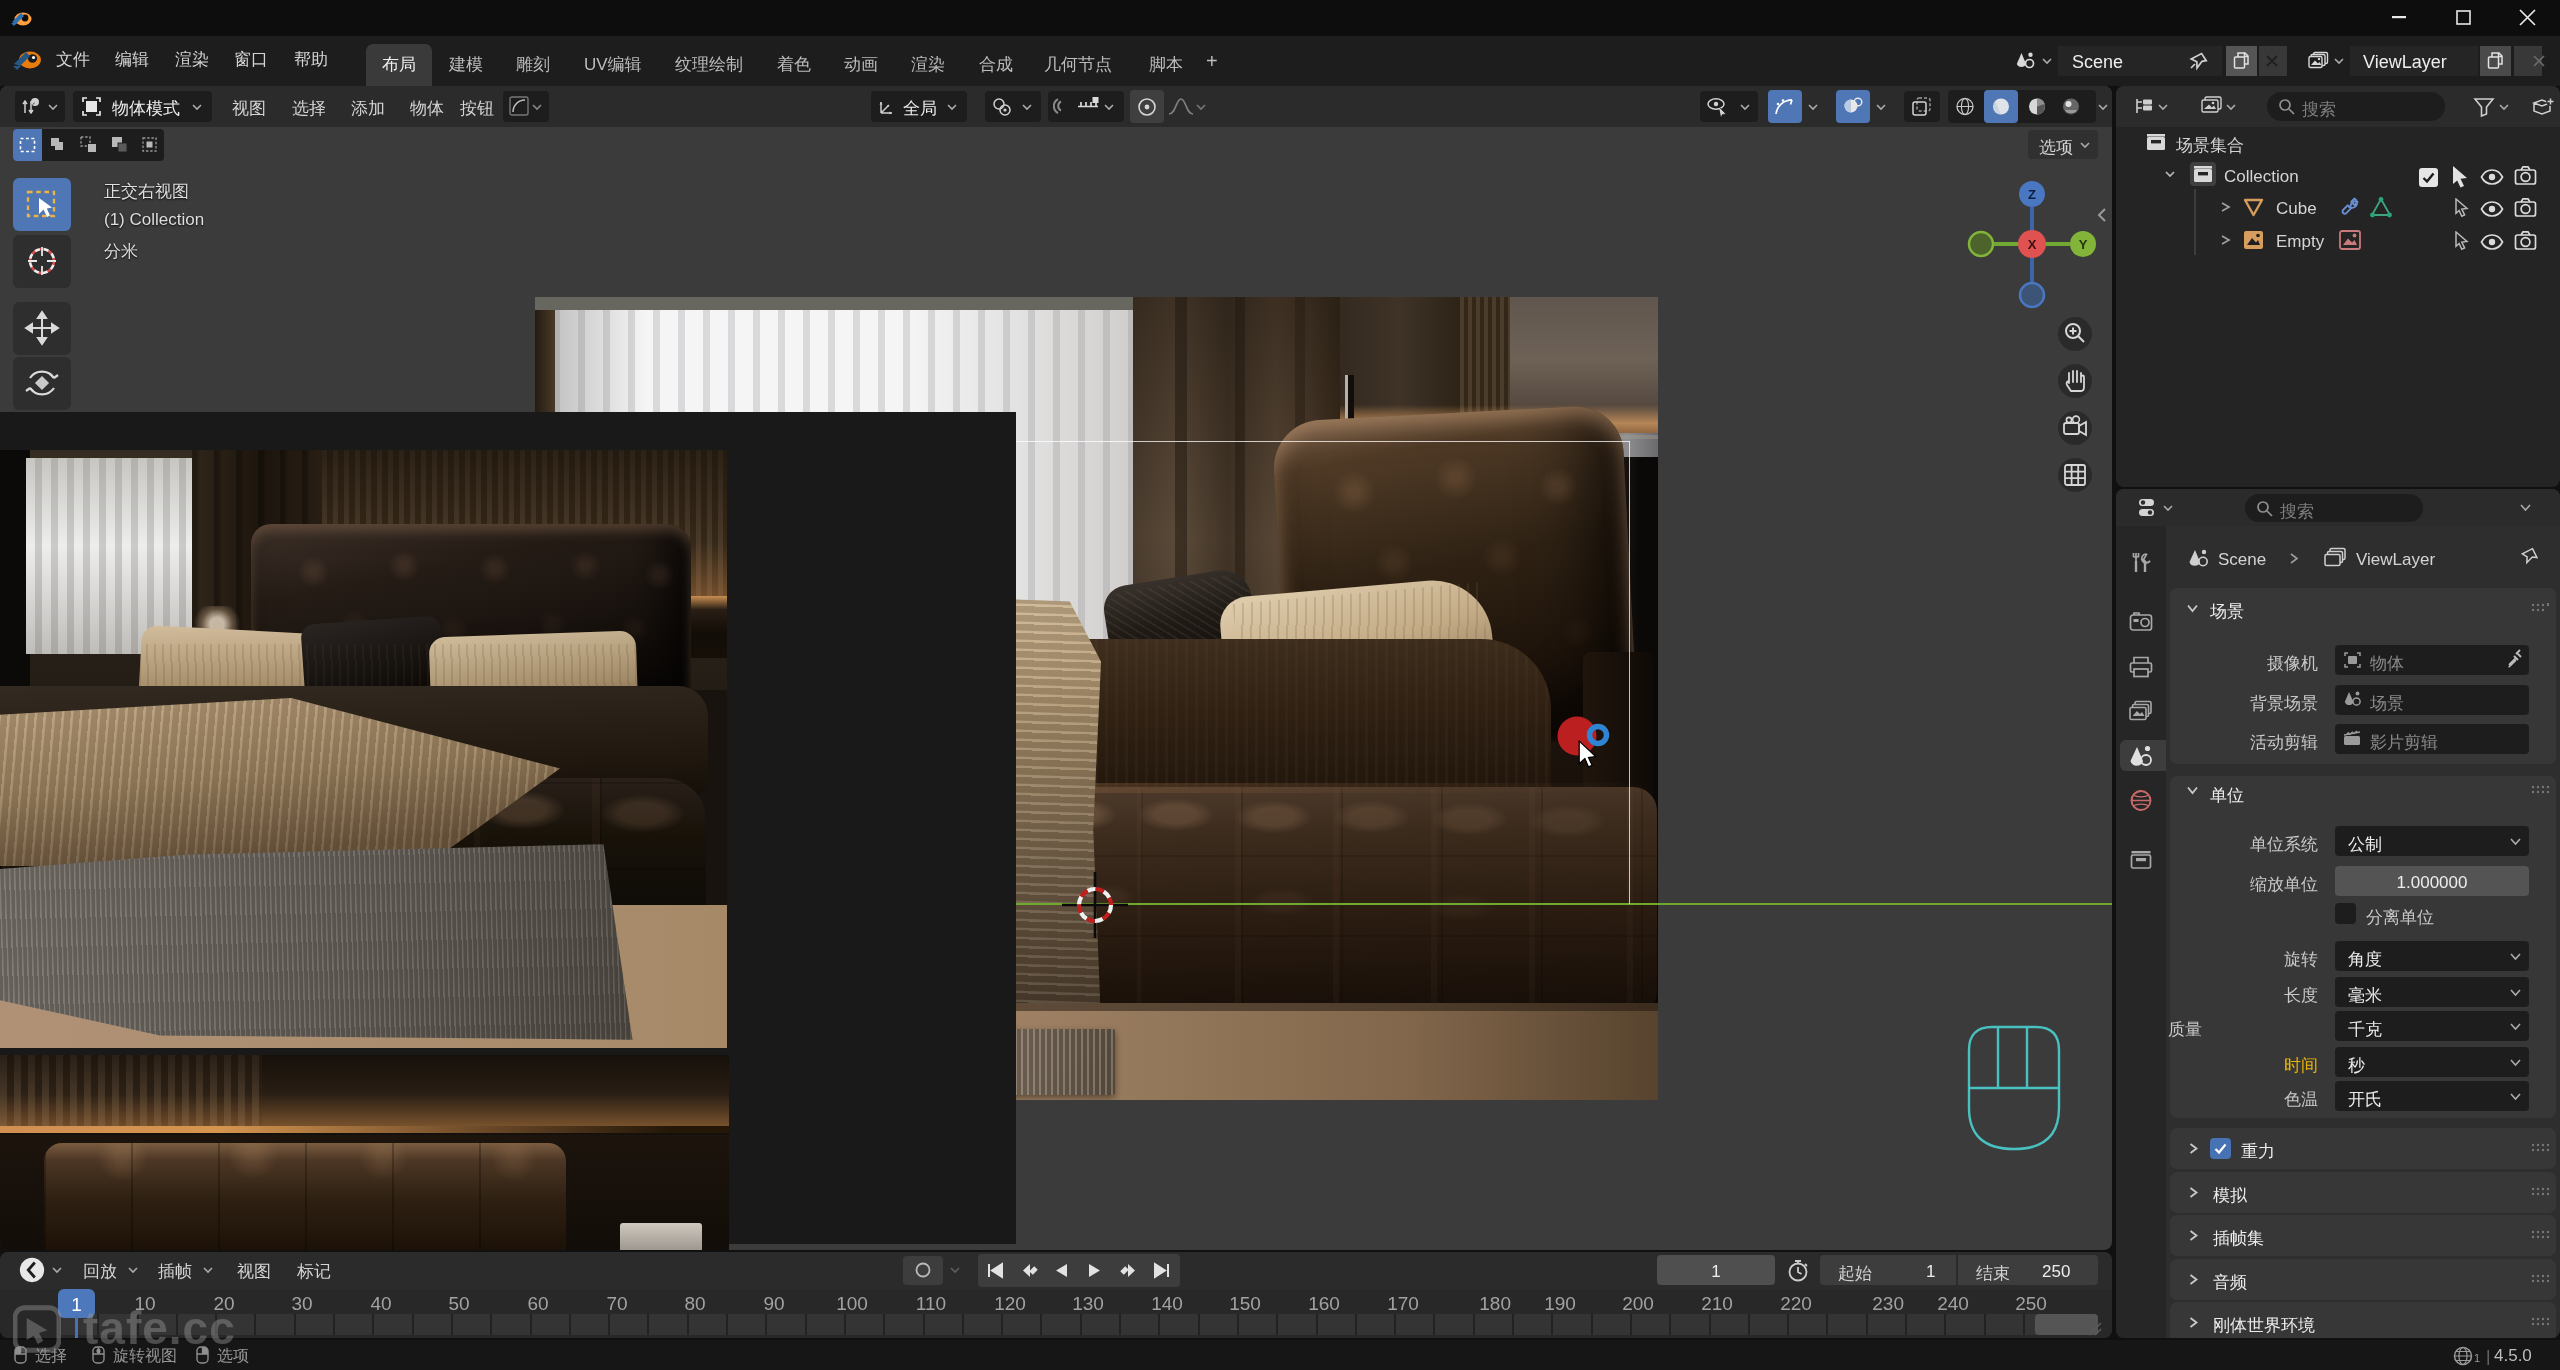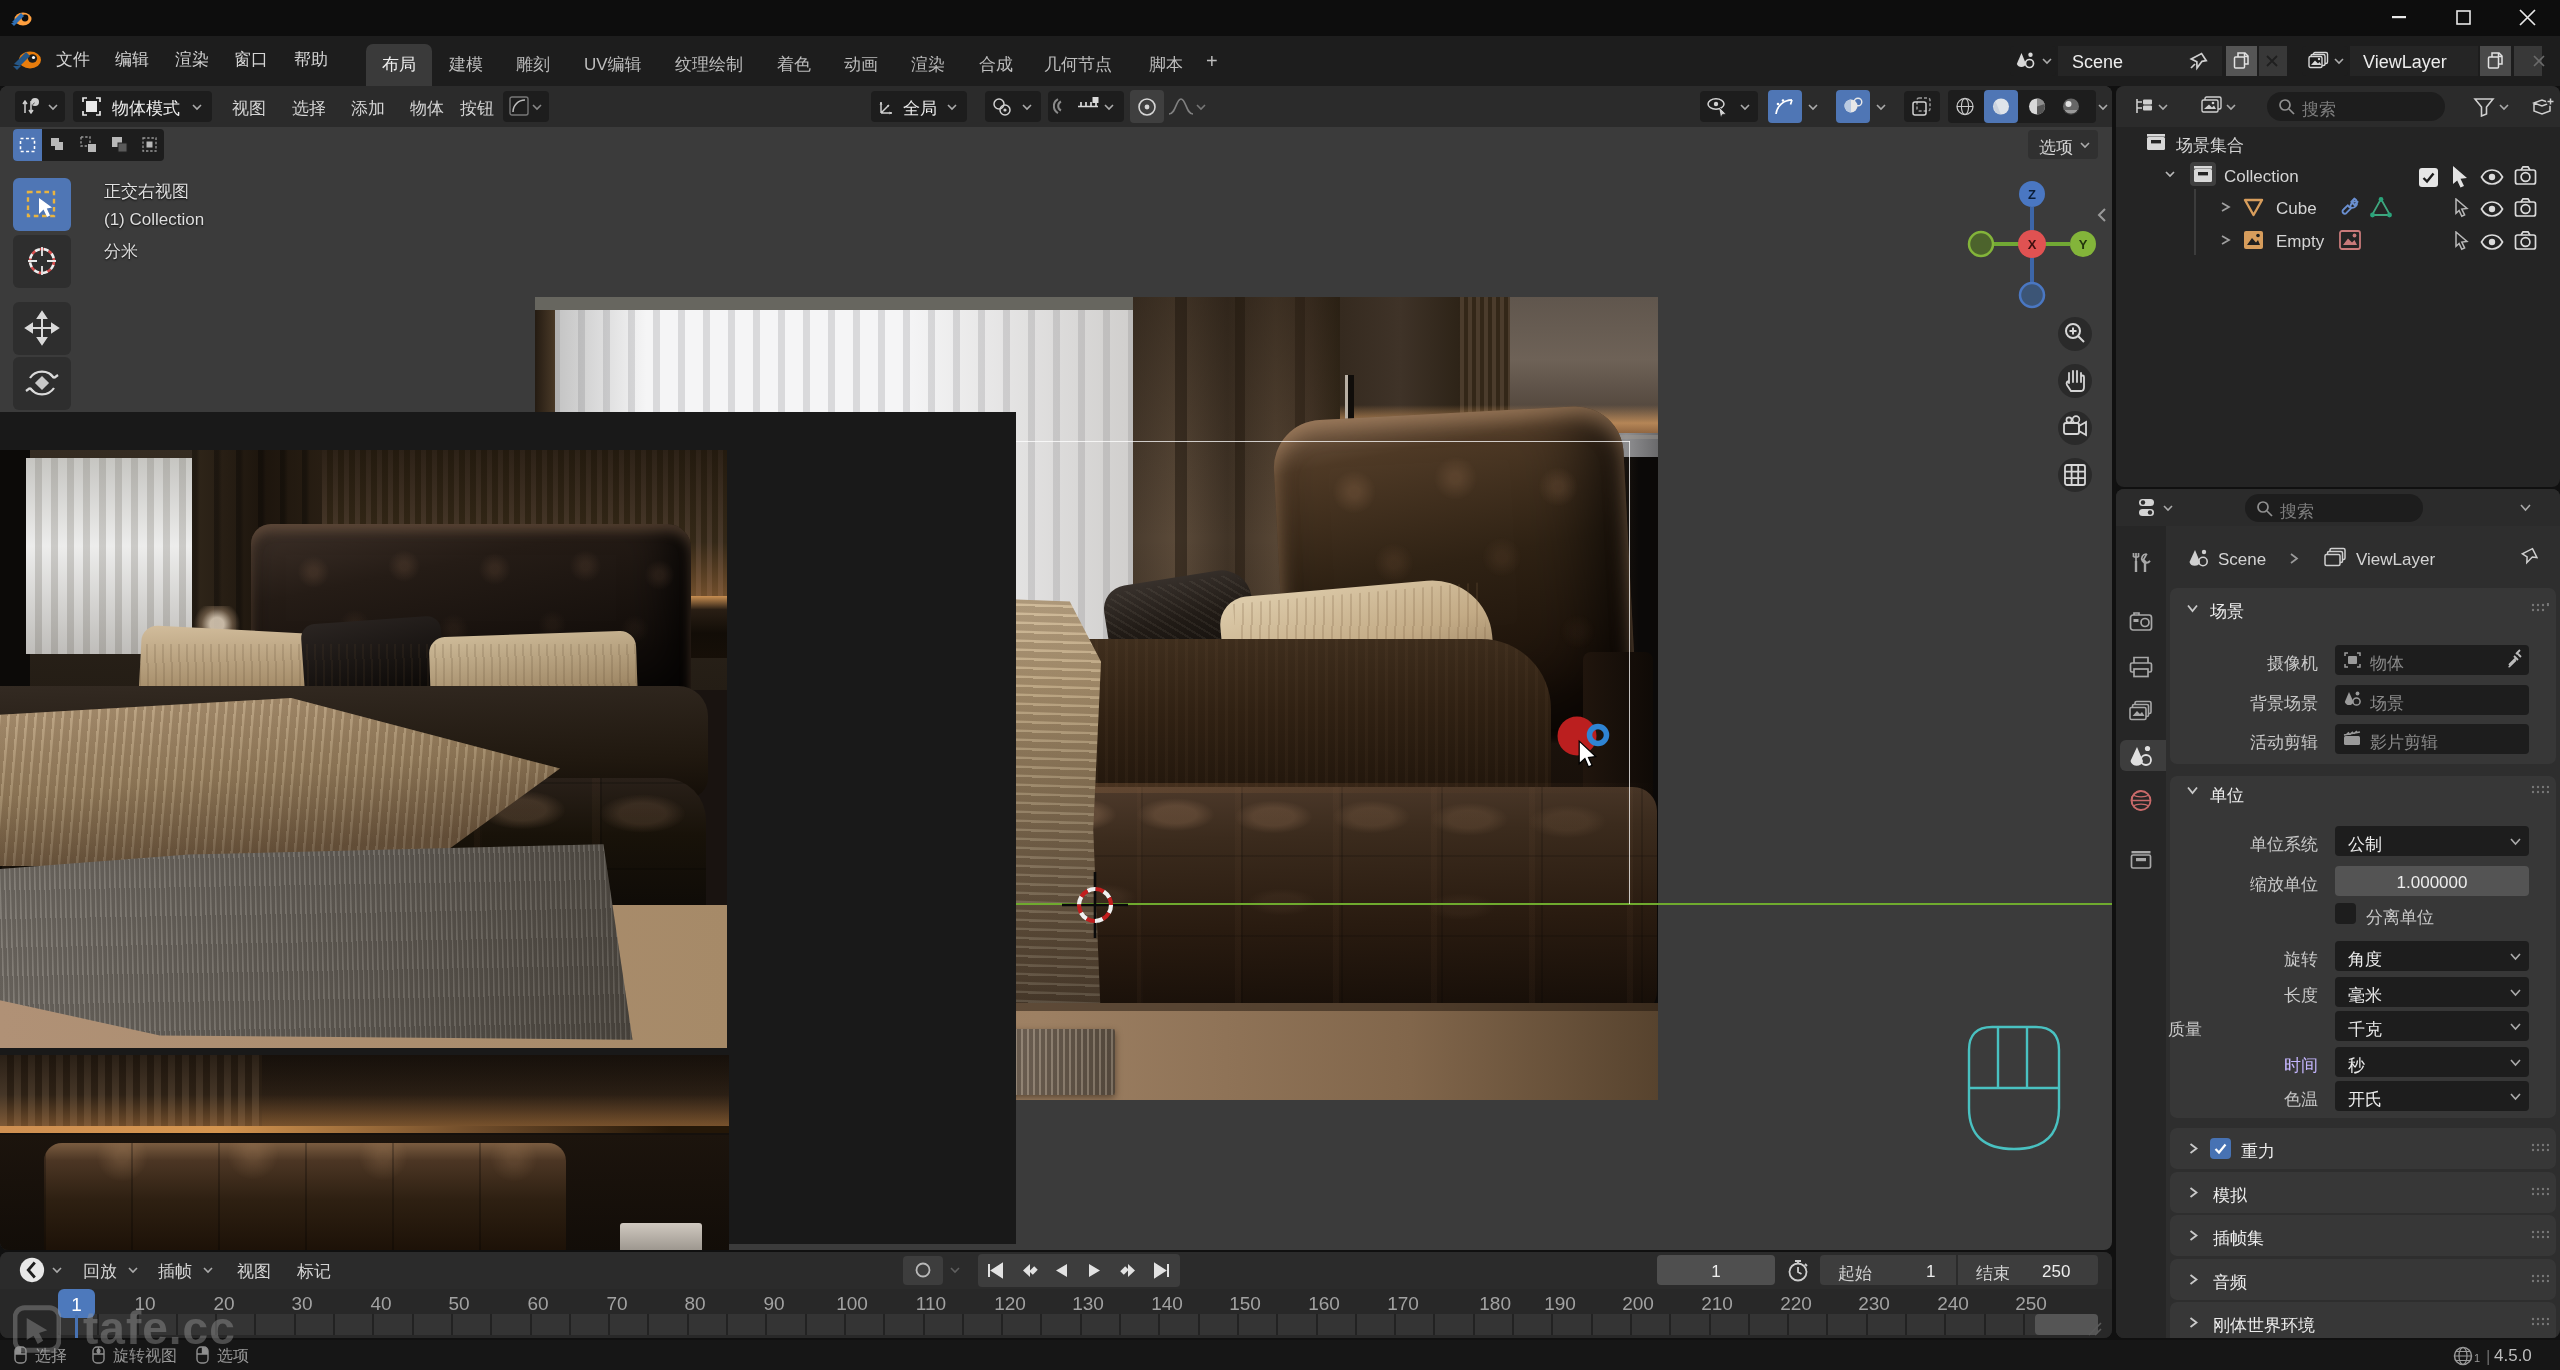--- a/index.html
+++ b/index.html
@@ -756,21 +756,21 @@
  <div class="a t tw" style="left:232px;top:495px;font-size:17px">毫米</div>
  <svg class="a" style="left:394px;top:499px" width="11" height="9" viewBox="0 0 11 9">
       <path d="M1 2 L5.5 7 L10 2" stroke="#ababab" stroke-width="1.6" fill="none"></path>
     </svg>
  <div class="a t" style="left:52px;top:529px;width:150px;text-align:left;color:#c8c8c8;font-size:17px">质量</div>
  <div class="a" style="left:219px;top:522px;width:194px;height:30px;background:#1d1d1d;border-radius:4px"></div>
  <div class="a t tw" style="left:232px;top:529px;font-size:17px">千克</div>
  <svg class="a" style="left:394px;top:533px" width="11" height="9" viewBox="0 0 11 9">
       <path d="M1 2 L5.5 7 L10 2" stroke="#ababab" stroke-width="1.6" fill="none"></path>
     </svg>
- <div class="a t" style="left:52px;top:565px;width:150px;text-align:right;color:#c4b5fd;font-size:17px">时间</div>
+ <div class="a t" style="left:52px;top:565px;width:150px;text-align:right;color:#eab308;font-size:17px">时间</div>
  <div class="a" style="left:219px;top:558px;width:194px;height:30px;background:#1d1d1d;border-radius:4px"></div>
  <div class="a t tw" style="left:232px;top:565px;font-size:17px">秒</div>
  <svg class="a" style="left:394px;top:569px" width="11" height="9" viewBox="0 0 11 9">
       <path d="M1 2 L5.5 7 L10 2" stroke="#ababab" stroke-width="1.6" fill="none"></path>
     </svg>
  <div class="a t" style="left:52px;top:599px;width:150px;text-align:right;color:#c8c8c8;font-size:17px">色温</div>
  <div class="a" style="left:219px;top:592px;width:194px;height:30px;background:#1d1d1d;border-radius:4px"></div>
  <div class="a t tw" style="left:232px;top:599px;font-size:17px">开氏</div>
  <svg class="a" style="left:394px;top:603px" width="11" height="9" viewBox="0 0 11 9">
       <path d="M1 2 L5.5 7 L10 2" stroke="#ababab" stroke-width="1.6" fill="none"></path>
@@ -944,21 +944,21 @@
       <div class="a t" style="left:1058px;top:41px;width:60px;text-align:center;color:#a2a2a2;font-size:19px">130</div>
       <div class="a t" style="left:1137px;top:41px;width:60px;text-align:center;color:#a2a2a2;font-size:19px">140</div>
       <div class="a t" style="left:1215px;top:41px;width:60px;text-align:center;color:#a2a2a2;font-size:19px">150</div>
       <div class="a t" style="left:1294px;top:41px;width:60px;text-align:center;color:#a2a2a2;font-size:19px">160</div>
       <div class="a t" style="left:1373px;top:41px;width:60px;text-align:center;color:#a2a2a2;font-size:19px">170</div>
       <div class="a t" style="left:1451px;top:41px;width:60px;text-align:right;color:#a2a2a2;font-size:19px">180</div>
       <div class="a t" style="left:1530px;top:41px;width:60px;text-align:center;color:#a2a2a2;font-size:19px">190</div>
       <div class="a t" style="left:1608px;top:41px;width:60px;text-align:center;color:#a2a2a2;font-size:19px">200</div>
       <div class="a t" style="left:1687px;top:41px;width:60px;text-align:center;color:#a2a2a2;font-size:19px">210</div>
       <div class="a t" style="left:1766px;top:41px;width:60px;text-align:center;color:#a2a2a2;font-size:19px">220</div>
-      <div class="a t" style="left:1844px;top:41px;width:60px;text-align:center;color:#a2a2a2;font-size:19px">230</div>
+      <div class="a t" style="left:1844px;top:41px;width:60px;text-align:right;color:#a2a2a2;font-size:19px">230</div>
       <div class="a t" style="left:1923px;top:41px;width:60px;text-align:center;color:#a2a2a2;font-size:19px">240</div>
       <div class="a t" style="left:2001px;top:41px;width:60px;text-align:center;color:#a2a2a2;font-size:19px">250</div>
     </div>
  <div class="a" style="left:58px;top:62px;width:2040px;height:21px;background:#343434;border-radius:4px"></div>
  <div class="a" style="left:58px;top:62px;width:2040px;height:21px;background:repeating-linear-gradient(90deg,rgba(0,0,0,.35) 0 2px,rgba(0,0,0,0) 2px 39.3px)"></div>
  <div class="a" style="left:2035px;top:62px;width:63px;height:21px;background:#555;border-radius:4px"></div>
  <div class="a" style="left:58px;top:37px;width:37px;height:29px;background:#4d79bc;border-radius:6px"></div>
  <div class="a t" style="left:58px;top:42px;width:37px;text-align:center;color:#fff;font-size:19px">1</div>
  <div class="a" style="left:75px;top:63px;width:3px;height:23px;background:#4772b3"></div>
  <svg class="a" style="left:2088px;top:70px" width="14" height="14" viewBox="0 0 14 14">

